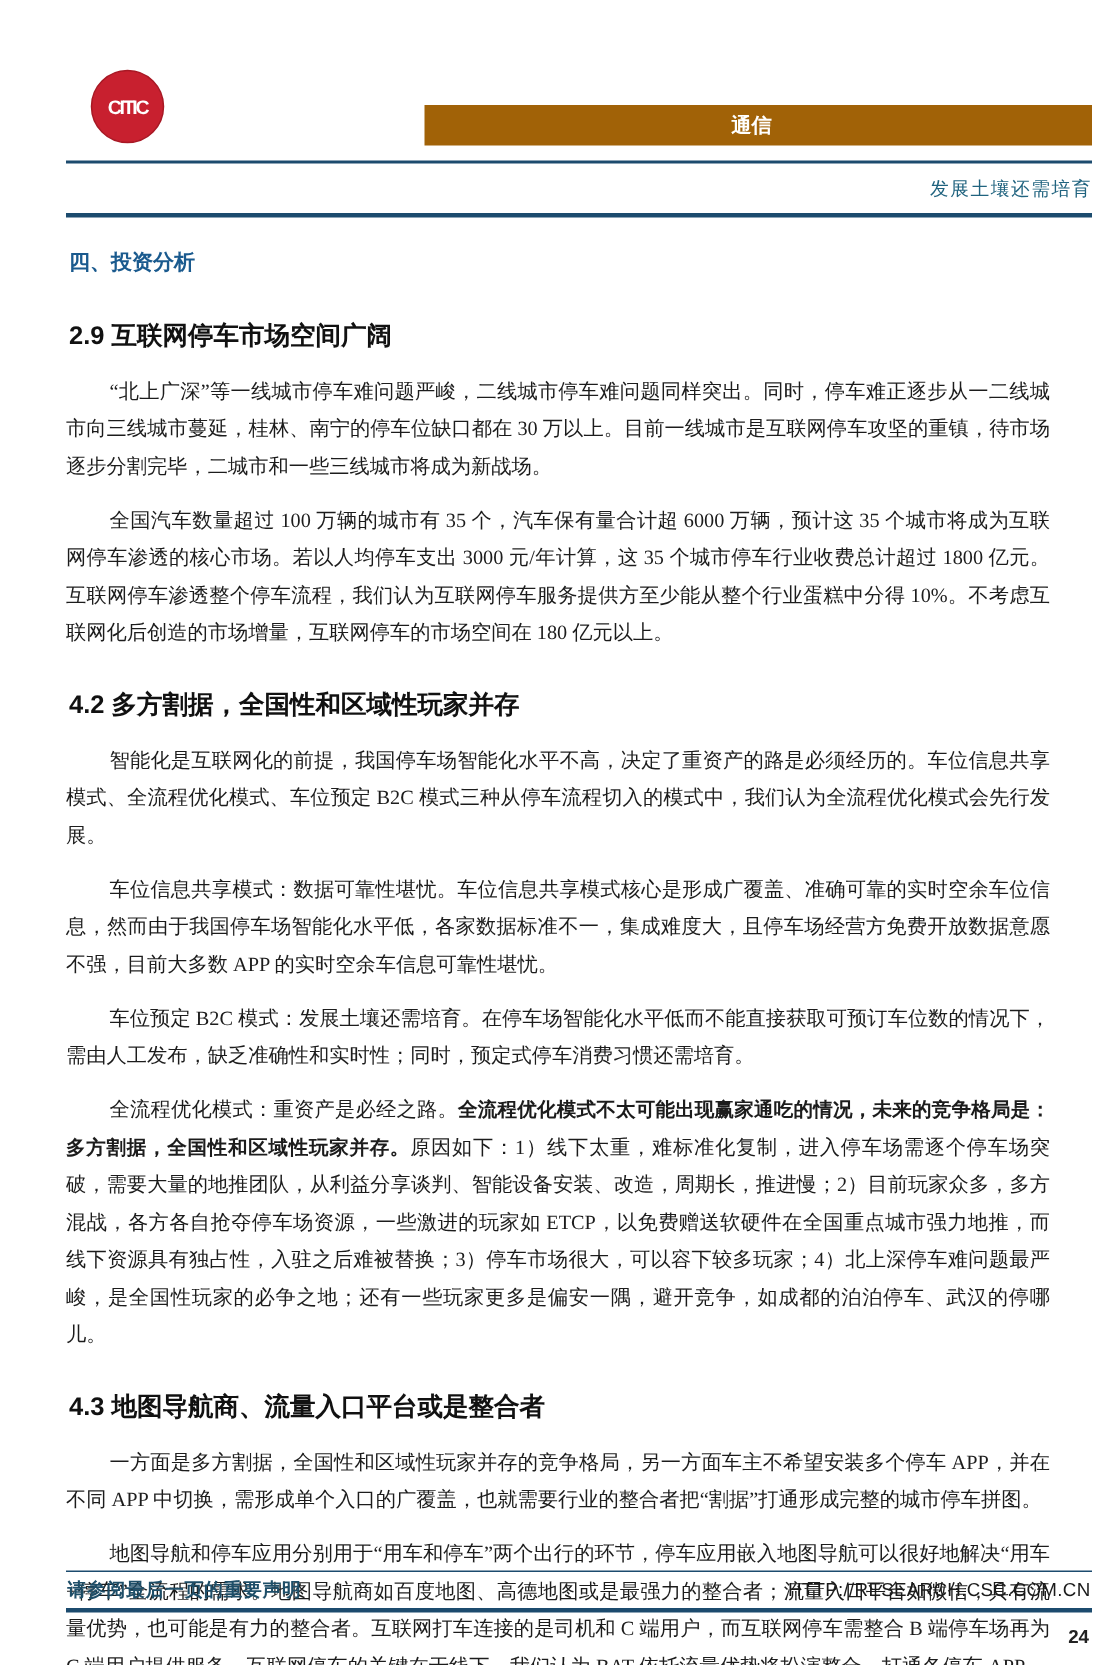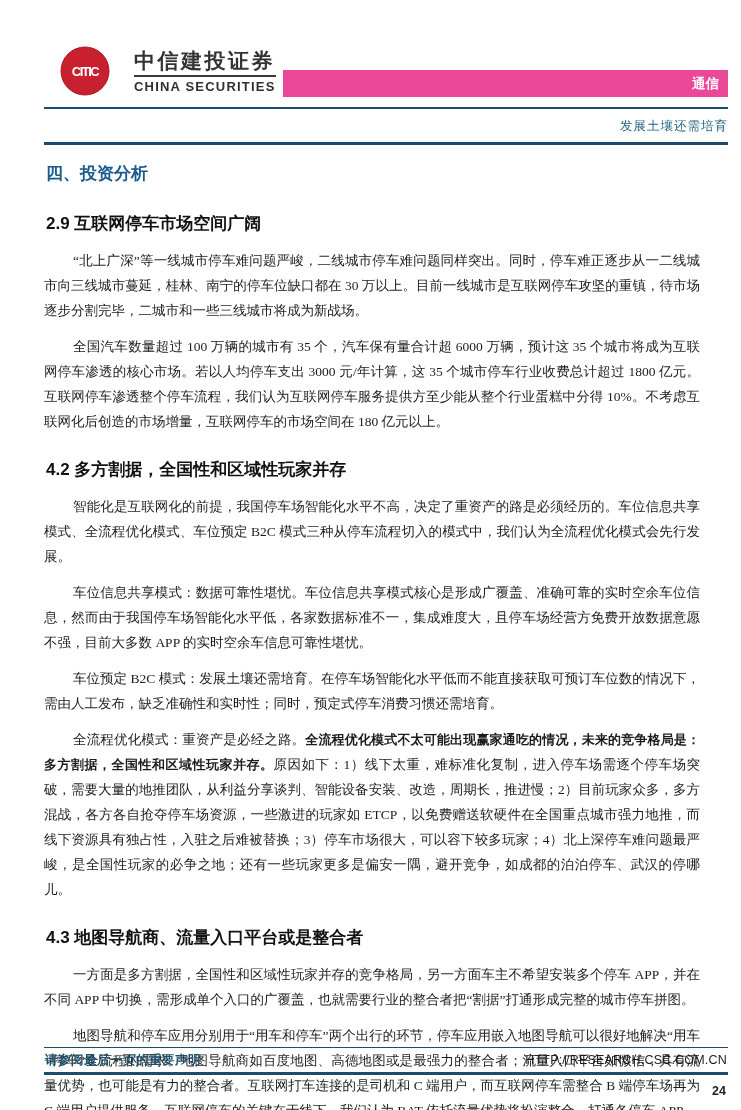--- a/index.html
+++ b/index.html
@@ -19,36 +19,36 @@
     font-family:"Liberation Sans","DejaVu Sans",sans-serif;
     font-weight:700;font-size:21px;letter-spacing:2.5px;color:#333;line-height:26px;
   }
   .brand-divider{height:2px;background:#3a3a3a;margin:1px 0 2px 0;}
   .brand-en{
     font-family:"Liberation Sans","DejaVu Sans",sans-serif;
     font-weight:700;font-size:13px;letter-spacing:1.2px;color:#2f2f2f;line-height:15px;
   }
   .industry-bar{
     position:absolute;left:239px;right:0;bottom:7px;height:27px;
-    background:#ec4899;color:#fff;text-align:right;
+    background:#a16207;color:#fff;text-align:center;
     font-family:"Liberation Sans","DejaVu Sans",sans-serif;
     font-weight:700;font-size:13.5px;line-height:27px;padding-right:9px;box-sizing:border-box;
   }
   .rule-thin{height:2px;background:#1c4b6e;margin-top:3px;}
   .report-type{
     text-align:right;color:#20637f;font-size:12.5px;line-height:16px;
     margin:9px 0 8px 0;letter-spacing:1px;
   }
   .rule-thick{height:3px;background:#1c4b6e;}
 
   
   .content{padding-right:28px;}
   h1.section-title{
     font-family:"Liberation Sans","DejaVu Sans",sans-serif;
-    color:#1a5a8e;font-size:17px;font-weight:700;margin:15px 0 0 2px;line-height:28px;
+    color:#1a5a8e;font-size:14px;font-weight:700;margin:15px 0 0 2px;line-height:28px;
   }
   h2.sub-heading{
     font-family:"Liberation Sans","DejaVu Sans",sans-serif;
     color:#111;font-size:17px;font-weight:700;margin:25px 0 13px 2px;line-height:22px;
   }
   p.body-para{
     font-size:13.5px;line-height:25px;text-align:justify;text-justify:inter-ideograph;
     text-indent:2.15em;margin:0 0 11px 0;
   }
   p.body-para span.b{
@@ -82,25 +82,20 @@
 
 <div class="page">
 
   <div class="header-top">
     <div class="brand">
       <svg class="logo-circle" viewBox="0 0 50 50">
         <circle cx="25" cy="25" r="24" fill="#c8202f"></circle>
         <circle cx="25" cy="25" r="24" fill="none" stroke="#a81824" stroke-width="1"></circle>
         <text x="25" y="30" text-anchor="middle" font-family="Liberation Sans, sans-serif" font-weight="bold" font-size="13" letter-spacing="-1.5" fill="#ffffff">CITIC</text>
       </svg>
-      <div class="brand-text">
-        <div class="brand-cn">中信建投证券</div>
-        <div class="brand-divider"></div>
-        <div class="brand-en">CHINA SECURITIES</div>
-      </div>
     </div>
     <div class="industry-bar">
       <span>通信</span>
     </div>
   </div>
   <div class="rule-thin"></div>
   <div class="report-type">发展土壤还需培育</div>
   <div class="rule-thick"></div>
 
   <div class="content">

